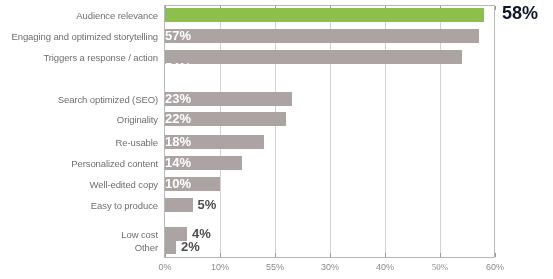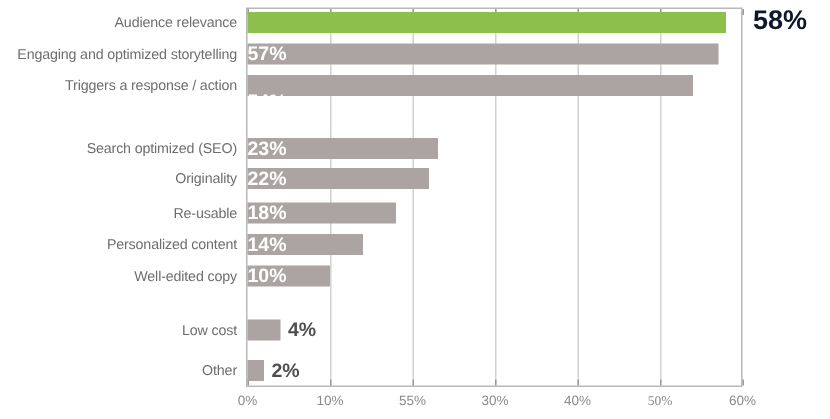--- a/index.html
+++ b/index.html
@@ -204,21 +204,26 @@
       <div class="row" style="top: 148.583px; padding-left: 32px;">
         <div class="cat-label">Personalized content</div>
         <div class="bar" style="width: 77px;"></div>
         <div class="val-inside" style="left: 165px; width: 77px;">14%</div>
       </div>
       <div class="row" style="top: 169.667px;">
         <div class="cat-label">Well-edited copy</div>
         <div class="bar" style="width: 55px;"></div>
         <div class="val-inside" style="left: 165px; width: 55px;">10%</div>
       </div>
-      <div class="row" style="top: 206px;">
+      <div class="row" style="top: 190.75px;">
+        <div class="cat-label">Easy to produce</div>
+        <div class="bar" style="width: 27.5px;"></div>
+        <div class="val-outside" style="left: 192.5px;">5%</div>
+      </div>
+      <div class="row" style="top: 220px;">
         <div class="cat-label">Low cost</div>
         <div class="bar" style="width: 22px;"></div>
         <div class="val-outside" style="left: 187px;">4%</div>
       </div>
       <div class="row" style="top: 232.917px;">
         <div class="cat-label">Other</div>
         <div class="bar" style="width: 11px;"></div>
         <div class="val-outside" style="left: 176px;">2%</div>
       </div>
     </div>

